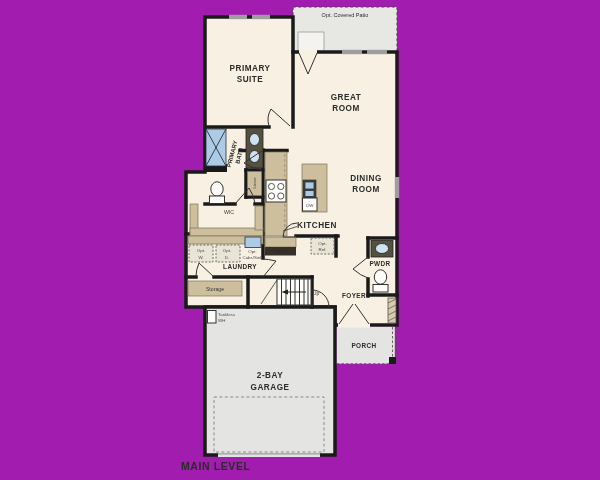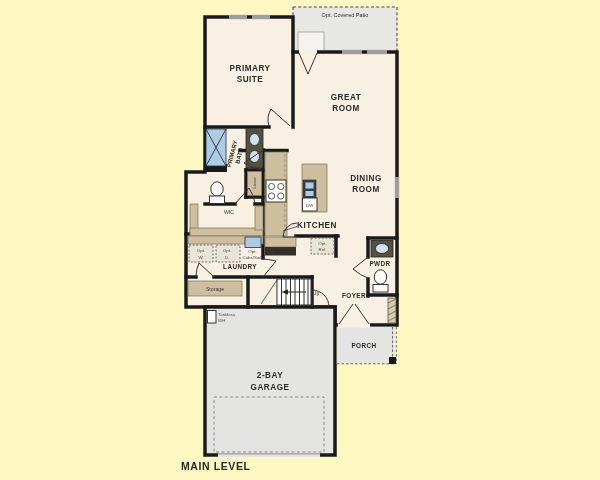--- a/index.html
+++ b/index.html
@@ -1,16 +1,16 @@
 <!DOCTYPE html>
 <html><head>
 <meta charset="utf-8">
 <style>
   html,body{margin:0;padding:0;background:#ffffff;}
-  .stage{width:600px;height:480px;position:relative;background:#fef9c3;overflow:hidden;}
+  .stage{width:600px;height:480px;position:relative;background:#a21caf;overflow:hidden;}
   svg{display:block;}
   text{font-family:"Liberation Sans", sans-serif;fill:#2b2b2b;}
   .room-label{font-weight:700;font-size:8.2px;letter-spacing:.5px;}
   .room-label-sm{font-weight:700;font-size:6.4px;letter-spacing:.4px;}
   .tiny{font-weight:400;font-size:4.4px;fill:#4a4a4a;}
   .mid{font-weight:400;font-size:5.2px;fill:#3a3a3a;}
   .wall{stroke:#1a1a1a;stroke-width:3.5;fill:none;stroke-linecap:square;}
   .thinline{stroke:#333;stroke-width:1;fill:none;}
   .door{stroke:#333;stroke-width:1;fill:none;}
   .counter{fill:#cdbe9e;stroke:#7d7257;stroke-width:.7;}

